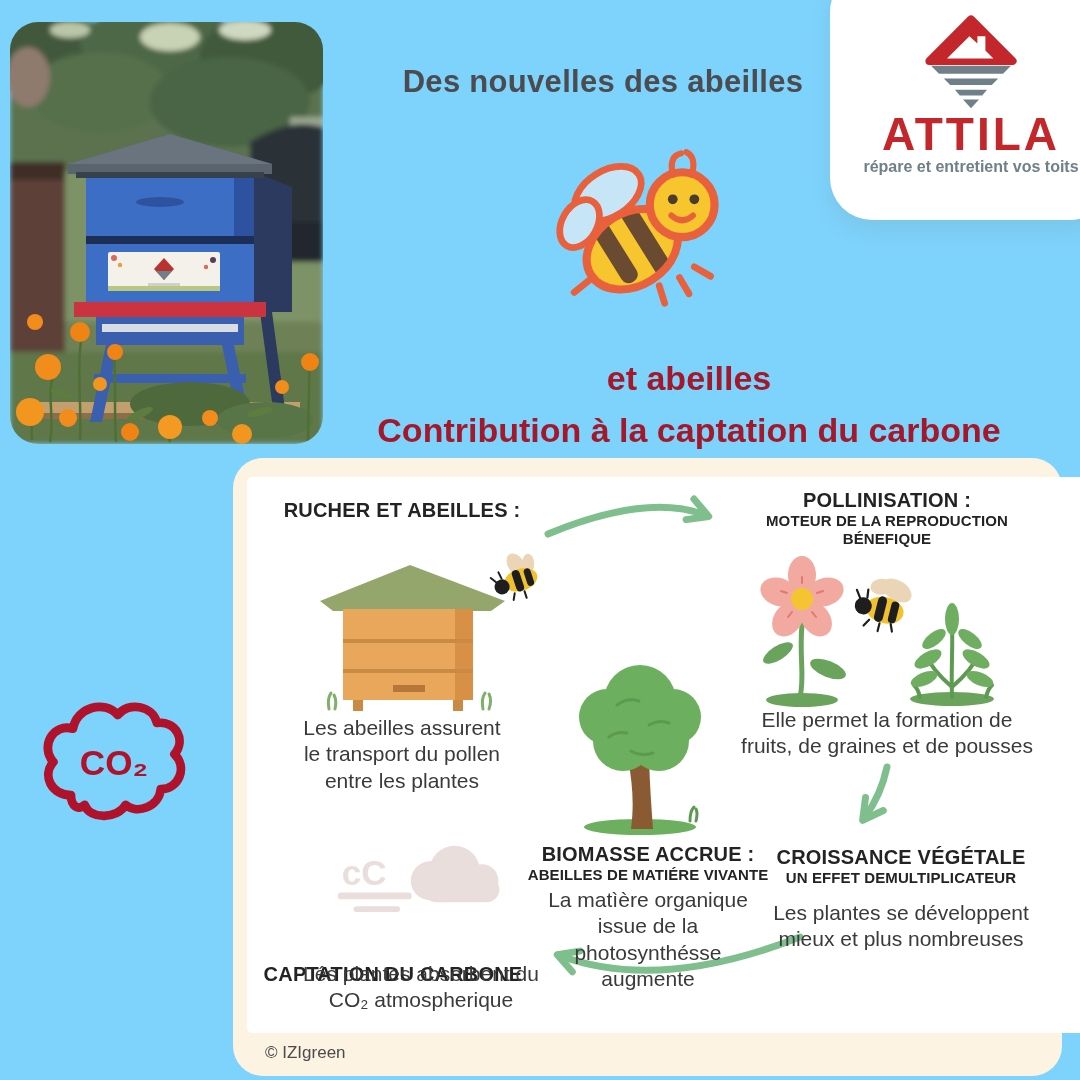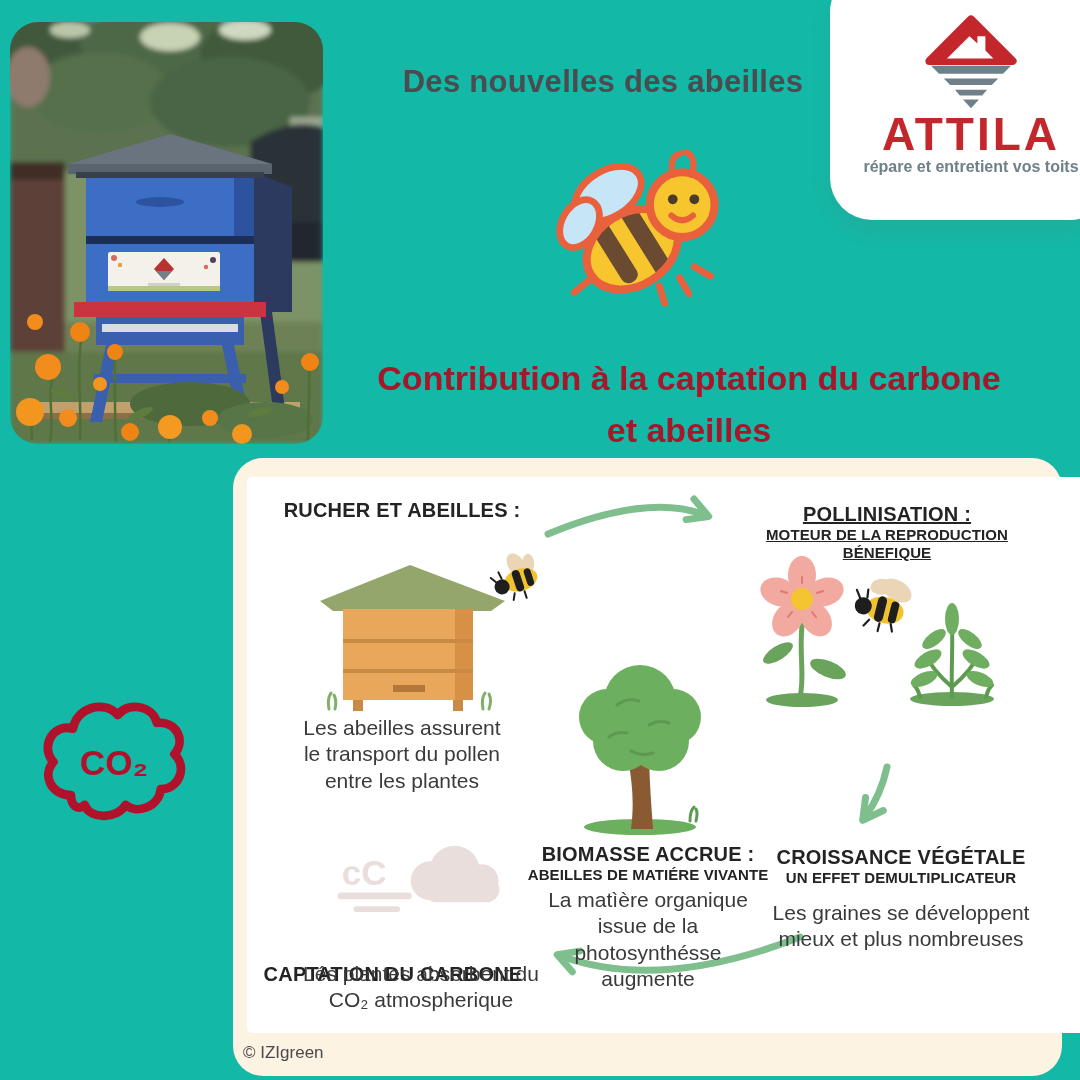--- a/index.html
+++ b/index.html
@@ -1,16 +1,16 @@
 <!DOCTYPE html>
 <html><head>
 <meta charset="utf-8">
 <style>
   html,body{margin:0;padding:0;background:#EDE6E6;}
-  .canvas{position:relative;width:1080px;height:1080px;background:#14b8a6;overflow:hidden;
+  .canvas{position:relative;width:1080px;height:1080px;background:#7dd3fc;overflow:hidden;
           font-family:"Liberation Sans",sans-serif;}
 
   
   .photo-card{position:absolute;left:10px;top:22px;width:313px;height:422px;border-radius:28px;overflow:hidden;}
 
   
   .top-heading{position:absolute;left:323px;top:64px;width:560px;text-align:center;
                font-size:31px;font-weight:700;color:#4b4b50;letter-spacing:.3px;}
 
   
@@ -27,21 +27,21 @@
   
   .main-title{position:absolute;left:349px;top:352px;width:680px;text-align:center;
               color:#A4182B;font-size:34px;font-weight:700;line-height:52px;}
 
   
   .co2-badge{position:absolute;left:28px;top:678px;width:166px;height:160px;}
 
   
   .panel{position:absolute;left:233px;top:458px;width:829px;height:618px;background:#FCF3E2;border-radius:30px;}
   .panel-inner{position:absolute;left:14px;top:19px;width:936px;height:556px;background:#ffffff;border-radius:5px;}
-  .credit{position:absolute;left:10px;bottom:13px;font-size:17px;color:#4b4b4b;}
+  .credit{position:absolute;left:32px;bottom:13px;font-size:17px;color:#4b4b4b;}
 
   .step-title{position:absolute;text-align:center;color:#232323;}
   .step-title .t1{font-size:20px;line-height:23px;font-weight:700;letter-spacing:.2px;}
   .step-title .t2{font-size:15px;line-height:18px;font-weight:700;letter-spacing:.1px;}
   .step-body{position:absolute;text-align:center;font-size:21px;line-height:1.26;color:#3a3a3a;white-space:pre-line;}
 
   .illo{position:absolute;}
   .arrows{position:absolute;left:0;top:0;width:800px;height:556px;pointer-events:none;}
 </style>
 </head>
@@ -181,22 +181,22 @@
     <path d="M104,20 Q108,7 100,3" stroke="#E8603C" stroke-width="4.5" fill="none" stroke-linecap="round"></path>
     <g stroke="#E8603C" stroke-width="5" stroke-linecap="round">
       <path d="M95,96 l7,12"></path>
       <path d="M80,102 l4,13"></path>
       <path d="M106,88 l12,7"></path>
       <path d="M28,98 l-11,9"></path>
     </g>
   </svg>
 
   <div class="main-title">
+    <div>et abeilles</div>
     <div>Contribution à la captation du carbone</div>
-    <div>et abeilles</div>
   </div>
 
   <svg class="co2-badge" viewBox="0 0 170 160">
     <path d="M44,118 C24,118 14,98 26,84 C12,68 26,44 46,50 C50,28 78,20 92,36 C102,22 128,26 132,44 C152,42 162,62 150,76 C164,90 154,112 136,112 C134,130 112,138 100,128 C92,142 64,144 58,128 C52,134 44,130 44,118 Z" fill="none" stroke="#B1122B" stroke-width="9" stroke-linejoin="round" stroke-linecap="round"></path>
     <text x="88" y="97" text-anchor="middle" font-size="36" font-weight="700" fill="#B1122B">CO₂</text>
   </svg>
 
   <div class="panel">
     <div class="panel-inner">
 
@@ -239,21 +239,21 @@
           <rect x="9" y="-9" width="7" height="18" rx="3.5" fill="#1e1e1e"></rect>
           <circle cx="-16" cy="1" r="7.5" fill="#1e1e1e"></circle>
           <path d="M-20,-5 l-4,-6 M-14,-7 l-1,-7" stroke="#1e1e1e" stroke-width="2" stroke-linecap="round"></path>
           <path d="M-6,11 l-3,6 M4,12 l0,7" stroke="#1e1e1e" stroke-width="2" stroke-linecap="round"></path>
         </g>
       </svg>
       <div class="step-body" style="left:25px;top:238px;width:260px;">Les abeilles assurent
 le transport du pollen
 entre les plantes</div>
 
-      <div class="step-title" style="left:475px;top:26px;width:330px;text-decoration:underline;">
+      <div class="step-title" style="left:475px;top:12px;width:330px;">
         <div class="t1">POLLINISATION :</div>
         <div class="t2">MOTEUR DE LA REPRODUCTION BÉNEFIQUE</div>
       </div>
       <svg class="illo" style="left:495px;top:70px;width:262px;height:162px;" viewBox="0 0 262 162">
         <ellipse cx="60" cy="153" rx="36" ry="7" fill="#69A35C"></ellipse>
         <path d="M60,78 C57,110 63,130 58,150" stroke="#69A35C" stroke-width="5" fill="none" stroke-linecap="round"></path>
         <ellipse cx="36" cy="106" rx="17" ry="7" fill="#69A35C" transform="rotate(-32 36 106)"></ellipse>
         <ellipse cx="86" cy="122" rx="19" ry="8" fill="#69A35C" transform="rotate(22 86 122)"></ellipse>
         <g transform="translate(60,52)">
           <ellipse cx="0" cy="-24" rx="14" ry="19" fill="#F2A9A0"></ellipse>
@@ -291,20 +291,22 @@
         <g fill="#6FAE60">
           <ellipse cx="210" cy="72" rx="7" ry="16"></ellipse>
           <ellipse cx="192" cy="92" rx="14" ry="6.5" transform="rotate(-38 192 92)"></ellipse>
           <ellipse cx="228" cy="92" rx="14" ry="6.5" transform="rotate(38 228 92)"></ellipse>
           <ellipse cx="186" cy="112" rx="15" ry="7" transform="rotate(-30 186 112)"></ellipse>
           <ellipse cx="234" cy="112" rx="15" ry="7" transform="rotate(30 234 112)"></ellipse>
           <ellipse cx="182" cy="132" rx="14" ry="6.5" transform="rotate(-22 182 132)"></ellipse>
           <ellipse cx="238" cy="132" rx="14" ry="6.5" transform="rotate(22 238 132)"></ellipse>
         </g>
       </svg>
+      <div class="step-body" style="left:490px;top:230px;width:300px;">Elle permet la formation de
+fruits, de graines et de pousses</div>
 
       <svg class="illo" style="left:318px;top:176px;width:150px;height:184px;" viewBox="0 0 150 184">
         <ellipse cx="75" cy="174" rx="56" ry="8" fill="#6CAF5F"></ellipse>
         <path d="M125,168 q0,-10 4,-14 M131,168 q2,-8 0,-12" stroke="#5C9A50" stroke-width="3" fill="none" stroke-linecap="round"></path>
         <path d="M66,176 C70,146 66,122 62,100 L84,96 C84,120 86,148 88,176 Z" fill="#8A5A33"></path>
         <path d="M64,112 L46,96 L52,90 L68,102 Z" fill="#8A5A33"></path>
         <path d="M84,108 L102,92 L96,86 L80,100 Z" fill="#8A5A33"></path>
         <g fill="#6CAF5F">
           <circle cx="75" cy="48" r="36"></circle>
           <circle cx="42" cy="64" r="28"></circle>
@@ -326,21 +328,21 @@
         <div class="t2">ABEILLES DE MATIÉRE VIVANTE</div>
       </div>
       <div class="step-body" style="left:276px;top:410px;width:250px;">La matìère organique
 issue de la photosynthésse
 augmente</div>
 
       <div class="step-title" style="left:529px;top:369px;width:250px;">
         <div class="t1">CROISSANCE VÉGÉTALE</div>
         <div class="t2">UN EFFET DEMULTIPLICATEUR</div>
       </div>
-      <div class="step-body" style="left:524px;top:423px;width:260px;">Les graines se développent
+      <div class="step-body" style="left:524px;top:423px;width:260px;">Les plantes se développent
 mieux et plus nombreuses</div>
 
       <svg class="illo" style="left:83px;top:350px;width:185px;height:95px;" viewBox="0 0 190 95">
         <g fill="#E9DEDB">
           <circle cx="128" cy="44" r="26"></circle>
           <circle cx="103" cy="54" r="20"></circle>
           <circle cx="156" cy="54" r="17"></circle>
           <rect x="96" y="50" width="78" height="26" rx="13"></rect>
           <rect x="8" y="66" width="76" height="7" rx="3.5"></rect>
           <rect x="24" y="80" width="48" height="6" rx="3"></rect>

